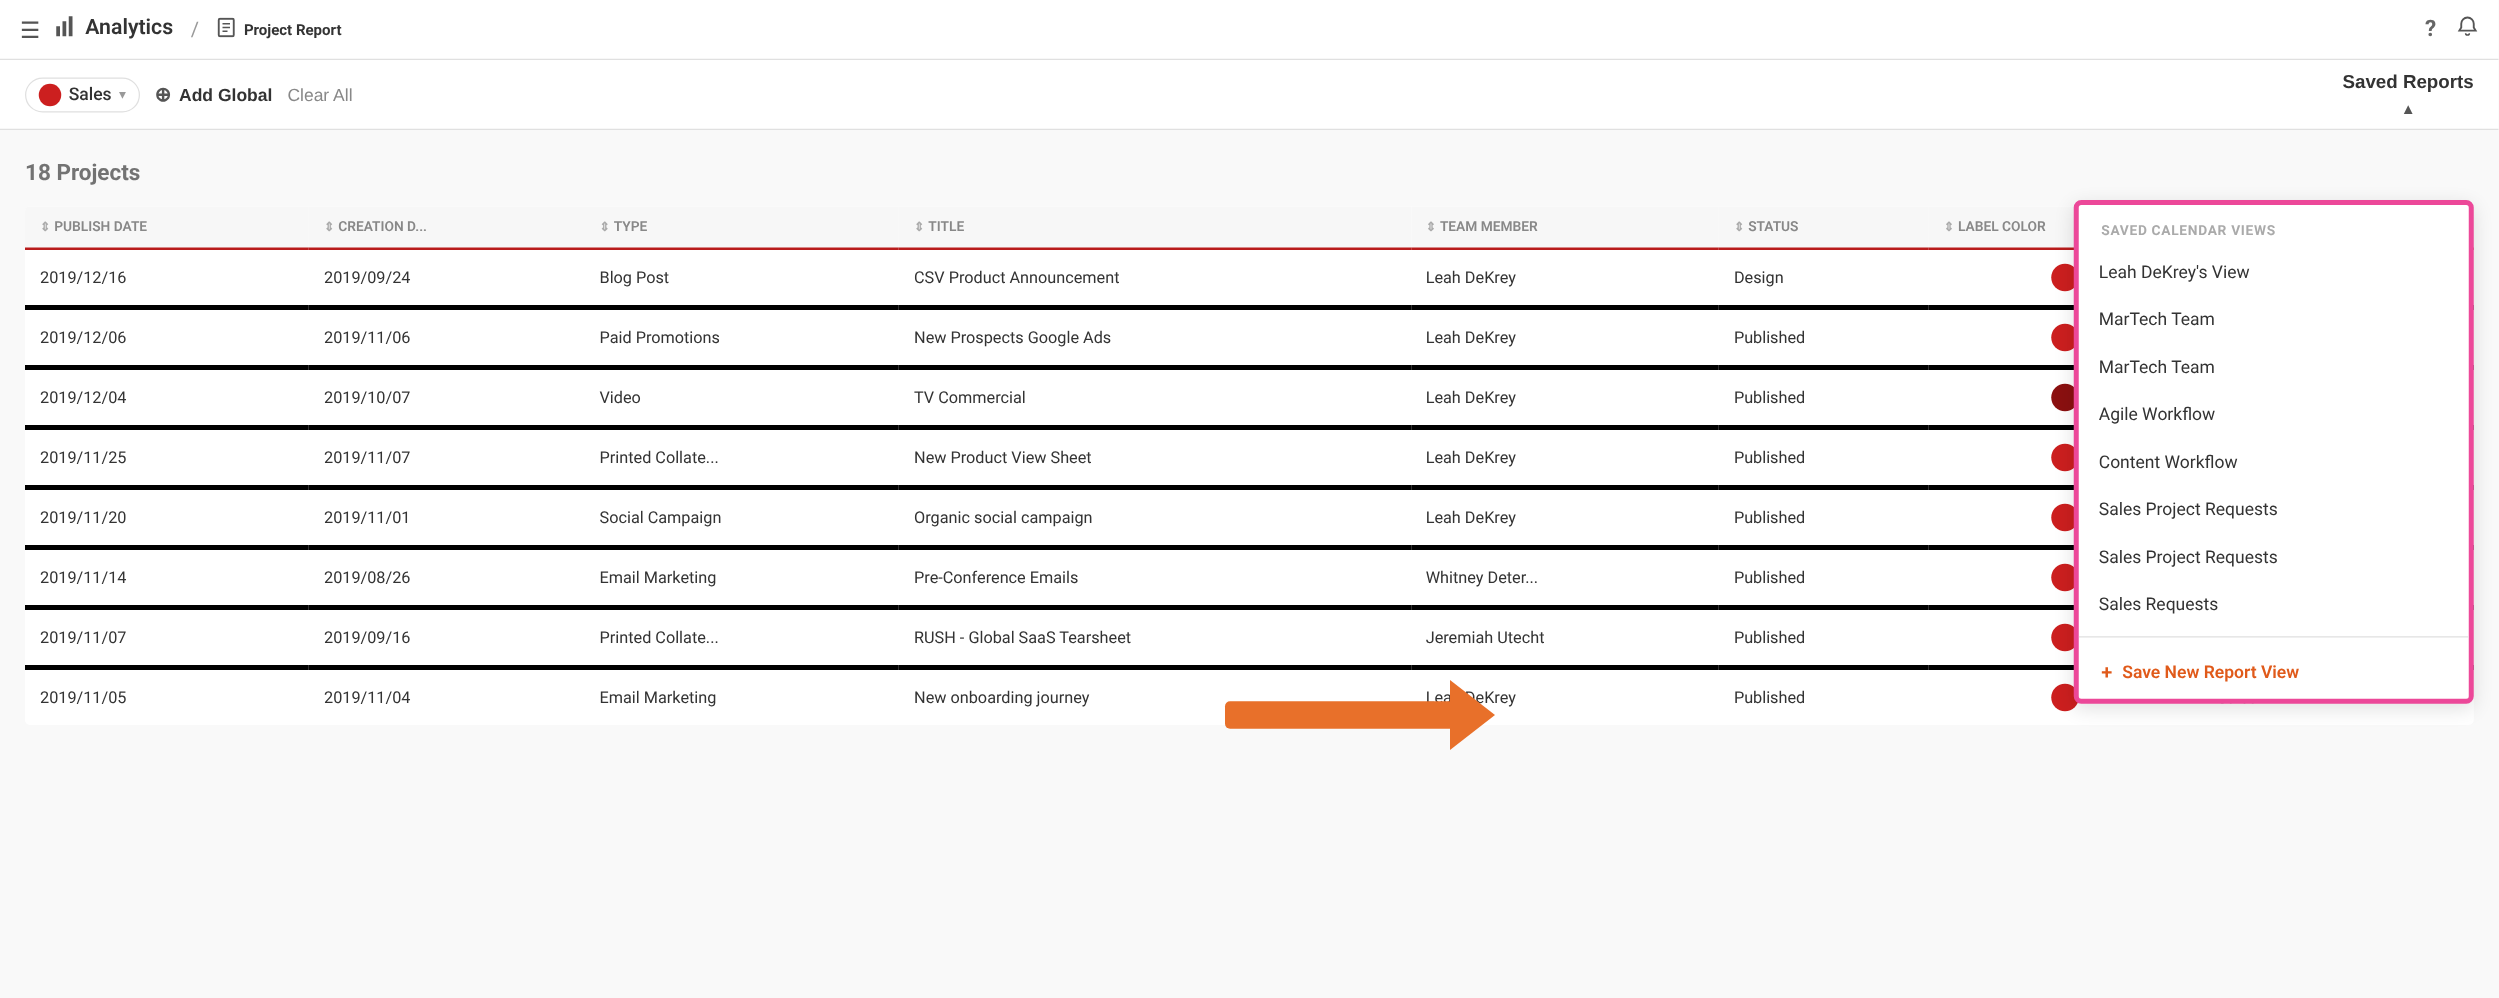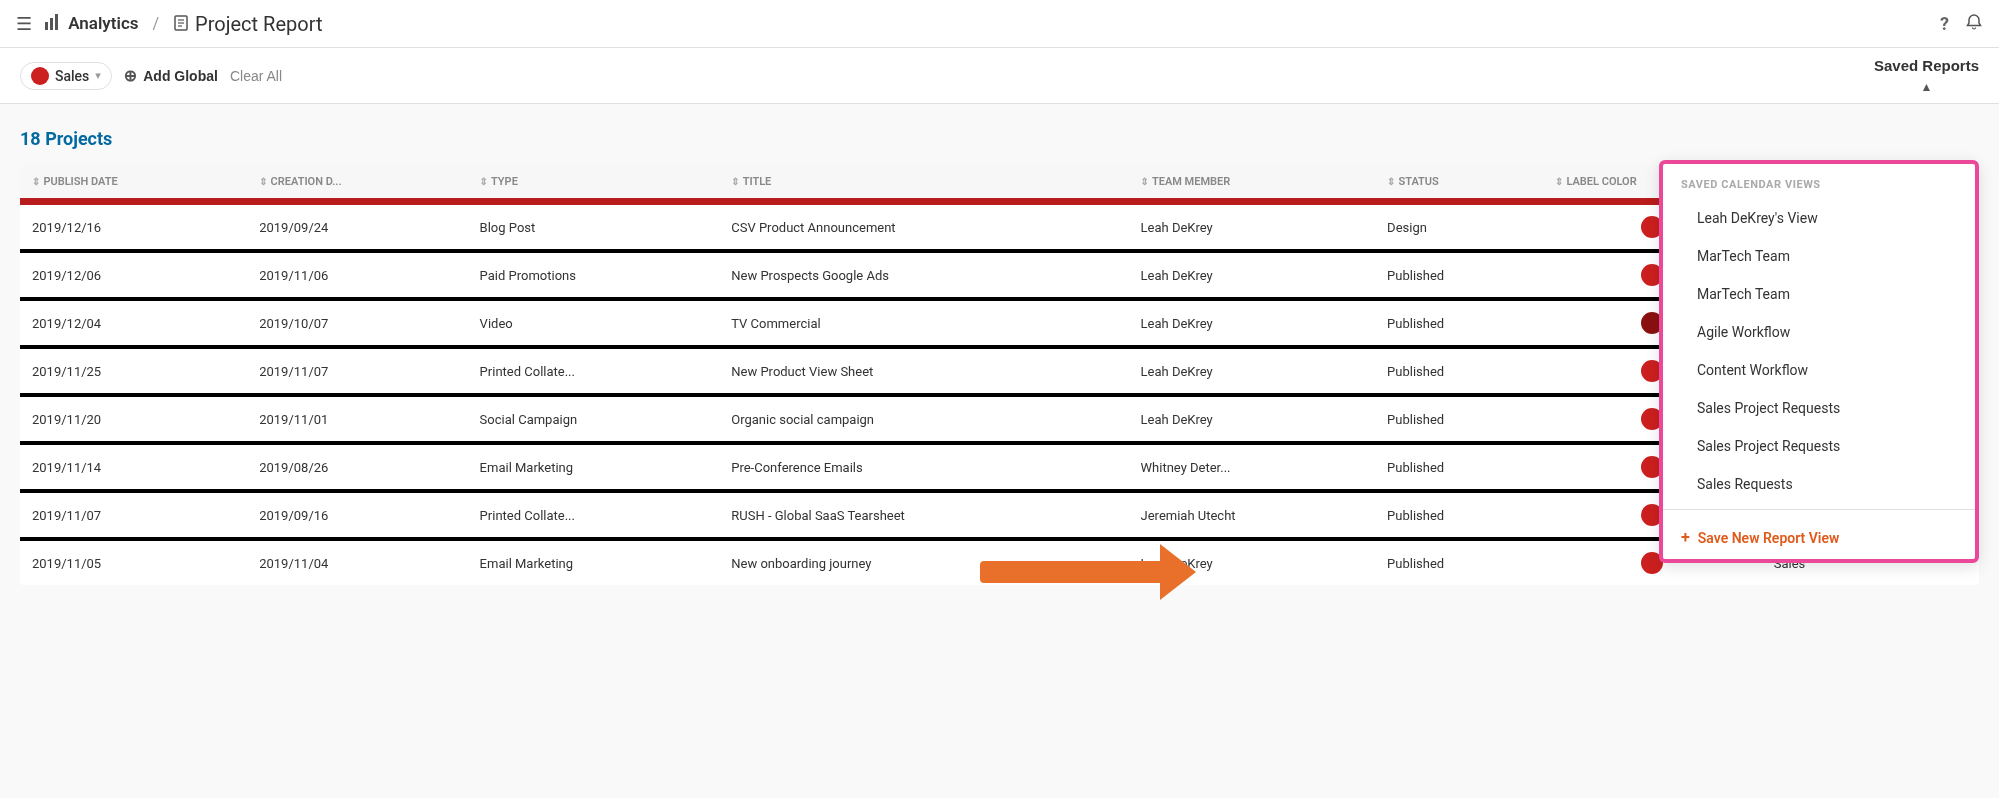--- a/index.html
+++ b/index.html
@@ -12,21 +12,21 @@
       height: 48px;
       display: flex;
       align-items: center;
       padding: 0 16px;
       gap: 12px;
     }
     .header-menu-icon { font-size: 18px; color: #555; cursor: pointer; }
     .header-logo { display: flex; align-items: flex-start; gap: 6px; font-size: 17px; font-weight: 600; color: #333; }
     .header-logo .bar-icon { font-size: 18px; color: #555; }
     .header-separator { color: #999; font-size: 16px; margin: 0 2px; }
-    .header-page { display: flex; align-items: center; gap: 6px; font-size: 20px; font-weight: 400; color: #333; }
+    .header-page { display: flex; align-items: center; gap: 6px; font-size: 12px; font-weight: 700; color: #333; }
     .header-right { margin-left: auto; display: flex; align-items: center; gap: 16px; }
     .header-right .icon { font-size: 18px; color: #555; cursor: pointer; }
 
     
     .toolbar {
       background: #fff;
       border-bottom: 1px solid #e0e0e0;
       height: 56px;
       display: flex;
       align-items: center;
@@ -77,26 +77,26 @@
       cursor: pointer;
       font-size: 15px;
       font-weight: 600;
       color: #333;
       flex-direction: column;
     }
     .saved-reports-btn .chevron-up { font-size: 12px; color: #555; }
 
     
     .main { background: #f9f9f9; padding: 24px 20px; min-height: calc(100vh - 104px); position: relative; }
-    .projects-count { font-size: 18px; font-weight: 700; color: #0369a1; margin-bottom: 16px; }
+    .projects-count { font-size: 18px; font-weight: 700; color: #737373; margin-bottom: 16px; }
 
     
     .table-container { background: #fff; border-radius: 4px; overflow: hidden; }
     table { width: 100%; border-collapse: collapse; font-size: 13px; }
-    thead tr { background: #f7f7f7; border-bottom: 7px solid #b91c1c; }
+    thead tr { background: #f7f7f7; border-bottom: 2px solid #b91c1c; }
     thead th {
       text-align: left;
       padding: 10px 12px;
       font-size: 11px;
       font-weight: 600;
       color: #888;
       white-space: nowrap;
       cursor: pointer;
     }
     thead th .sort-icon { font-size: 10px; margin-right: 3px; color: #aaa; }
@@ -120,21 +120,21 @@
     }
     .dropdown-section-label {
       padding: 14px 18px 8px;
       font-size: 11px;
       font-weight: 700;
       color: #aaa;
       letter-spacing: 0.05em;
       text-transform: uppercase;
     }
     .dropdown-item {
-      padding: 11px 34px;
+      padding: 11px 16px;
       font-size: 14px;
       color: #333;
       cursor: pointer;
       display: flex;
       align-items: center;
     }
     .dropdown-divider { border: none; border-top: 1px solid #e0e0e0; margin: 6px 0; }
     .dropdown-save {
       padding: 12px 18px;
       font-size: 14px;

